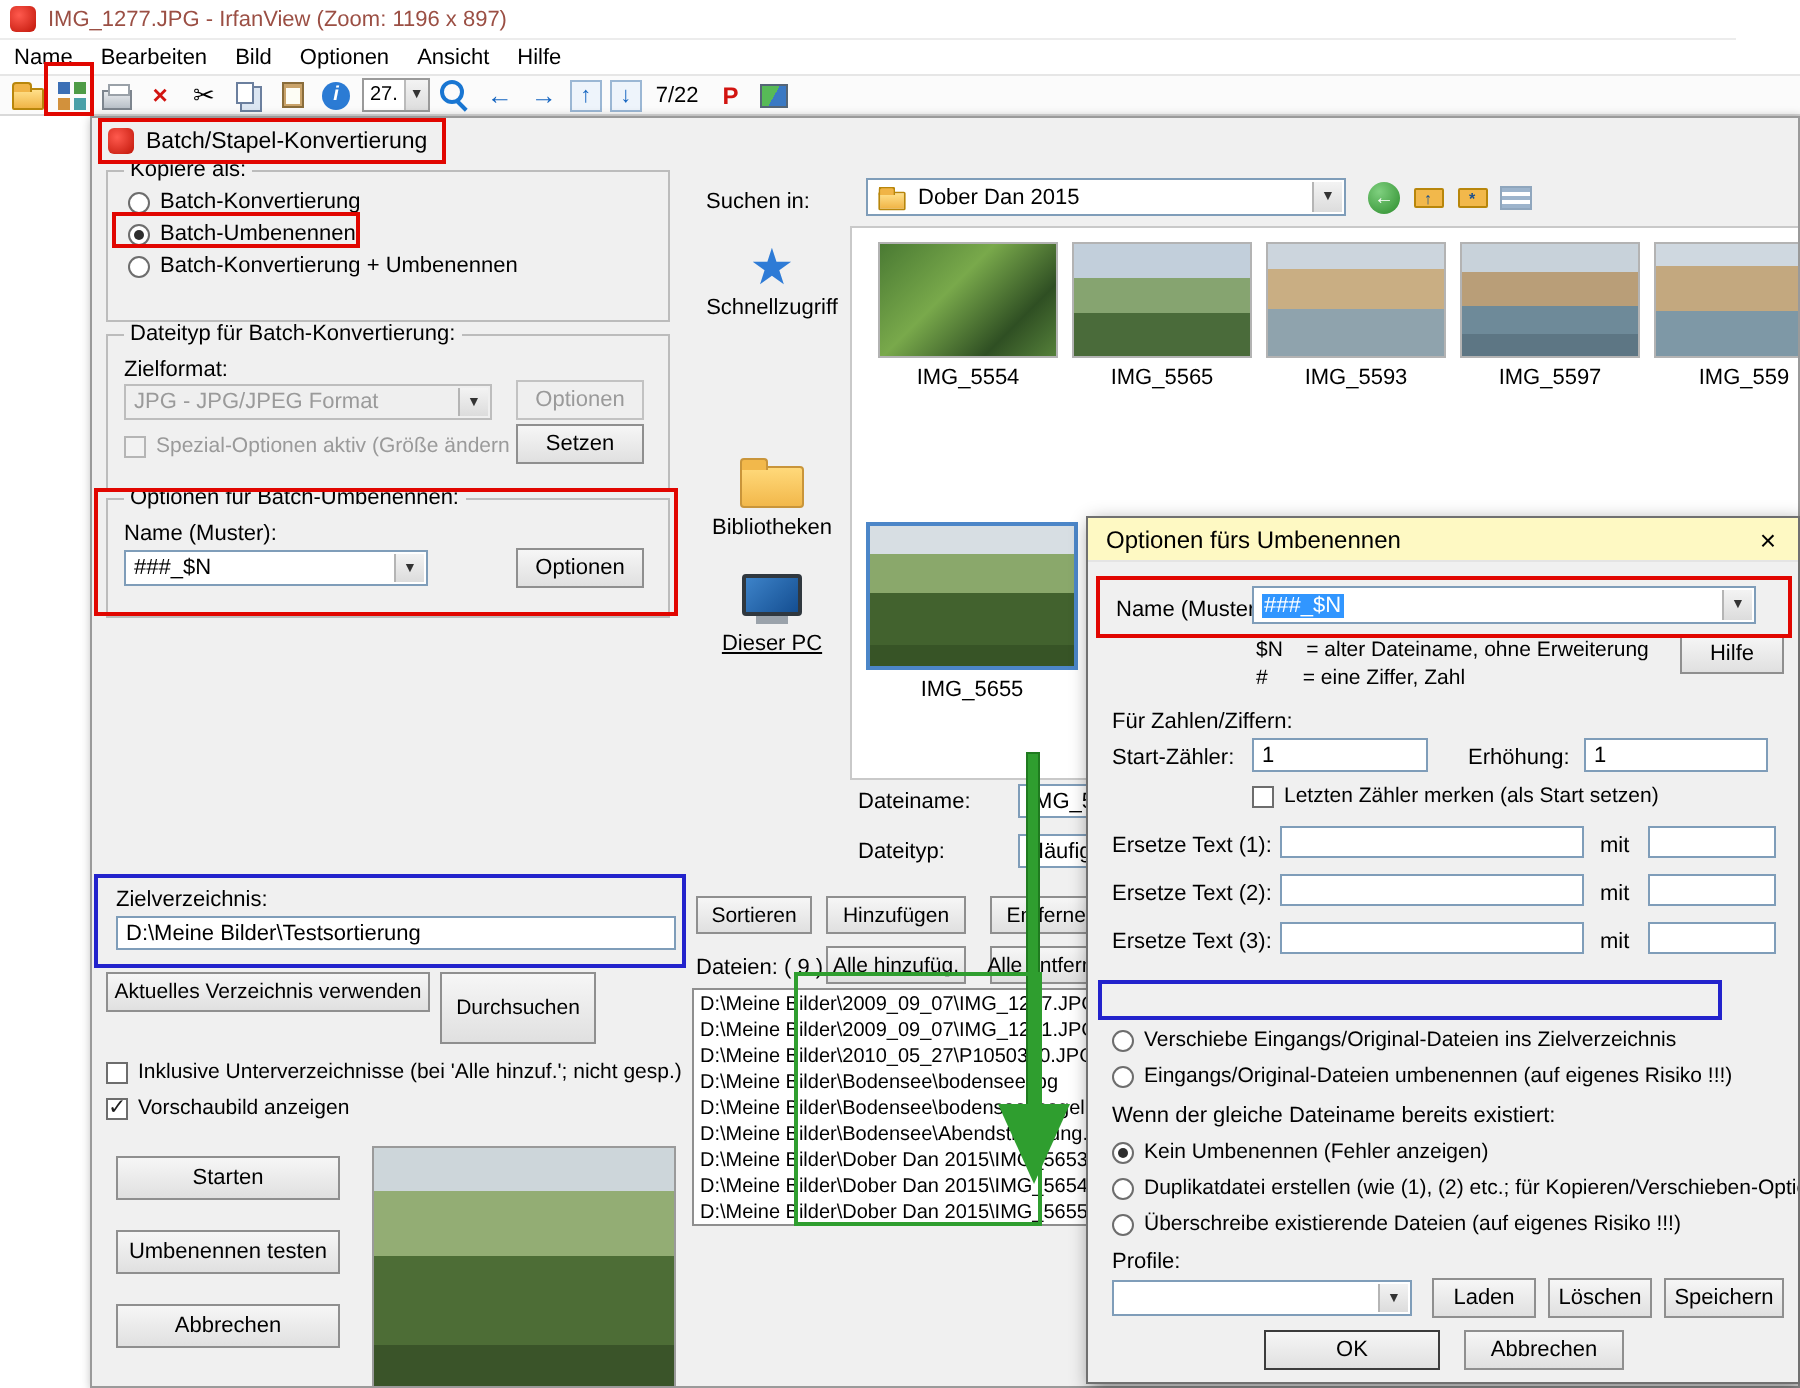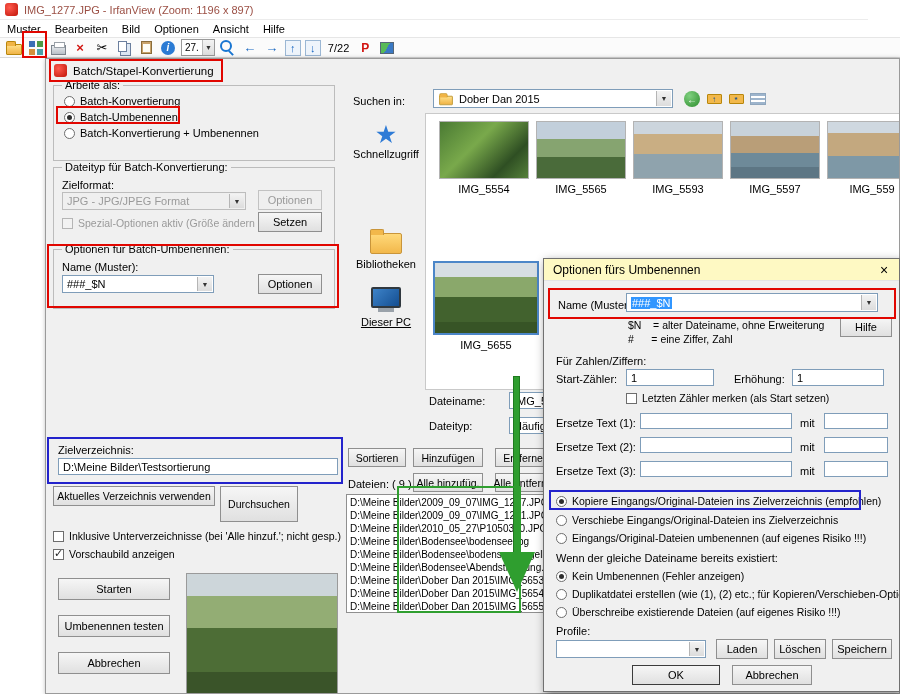--- a/index.html
+++ b/index.html
@@ -118,21 +118,21 @@
 <body>
 
 <div id="app">
 
   <div class="titlebar">
     <span class="app-ico"></span>
     <span class="title-text">IMG_1277.JPG - IrfanView (Zoom: 1196 x 897)</span>
   </div>
 
   <div class="menubar">
-    <span class="menu-item">Muster</span>
+    <span class="menu-item">Name</span>
     <span class="menu-item">Bearbeiten</span>
     <span class="menu-item">Bild</span>
     <span class="menu-item">Optionen</span>
     <span class="menu-item">Ansicht</span>
     <span class="menu-item">Hilfe</span>
   </div>
 
   <div class="toolbar">
     <span class="tbi">
         <span class="ic-folder"></span>
@@ -176,21 +176,21 @@
         <span class="ic-pal"></span>
       </span>
   </div>
 
   <div class="bdlg">
 
     <span class="app-ico" style="position:absolute;left:8px;top:5px;"></span>
     <span class="lbl" style="left:27px;top:6px;font-size:11.5px;">Batch/Stapel-Konvertierung</span>
 
     <div class="grp" style="left:7px;top:26px;width:282px;height:76px;">
-      <span class="grp-label">Arbeite als:</span>
+      <span class="grp-label">Kopiere als:</span>
     </div>
     <div class="opt" style="left:18px;top:36px;">
       <span class="radio"></span>
       <span>Batch-Konvertierung</span>
     </div>
     <div class="opt" style="left:18px;top:52px;">
       <span class="radio on"></span>
       <span>Batch-Umbenennen</span>
     </div>
     <div class="opt" style="left:18px;top:68px;">
@@ -361,24 +361,20 @@
     <span class="lbl" style="left:12px;top:182px;">Ersetze Text (2):</span>
     <div class="fld" style="left:96px;top:178px;width:152px;height:16px;"></div>
     <span class="lbl" style="left:256px;top:182px;">mit</span>
     <div class="fld" style="left:280px;top:178px;width:64px;height:16px;"></div>
 
     <span class="lbl" style="left:12px;top:206px;">Ersetze Text (3):</span>
     <div class="fld" style="left:96px;top:202px;width:152px;height:16px;"></div>
     <span class="lbl" style="left:256px;top:206px;">mit</span>
     <div class="fld" style="left:280px;top:202px;width:64px;height:16px;"></div>
 
-    <div class="opt s" style="left:12px;top:236px;">
-      <span class="radio on"></span>
-      <span>Kopiere Eingangs/Original-Dateien ins Zielverzeichnis (empfohlen)</span>
-    </div>
     <div class="opt s" style="left:12px;top:255px;">
       <span class="radio"></span>
       <span>Verschiebe Eingangs/Original-Dateien ins Zielverzeichnis</span>
     </div>
     <div class="opt s" style="left:12px;top:273px;">
       <span class="radio"></span>
       <span>Eingangs/Original-Dateien umbenennen (auf eigenes Risiko !!!)</span>
     </div>
 
     <span class="lbl" style="left:12px;top:293px;">Wenn der gleiche Dateiname bereits existiert:</span>

